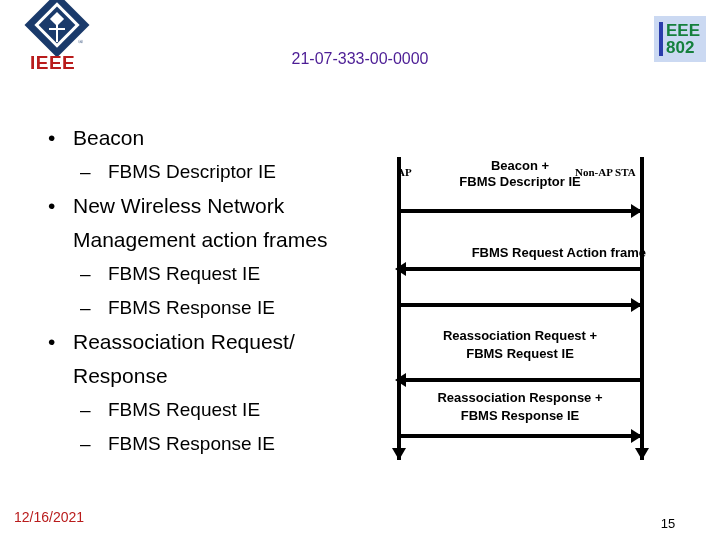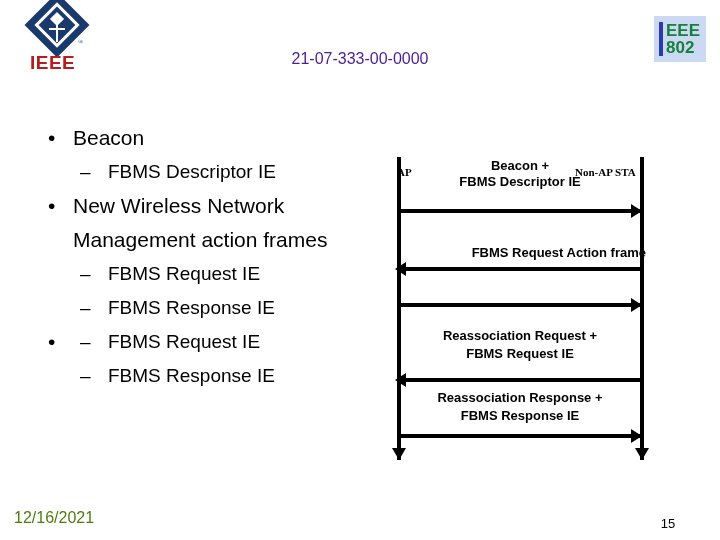--- a/index.html
+++ b/index.html
@@ -266,22 +266,22 @@
     font-weight: bold;
     line-height: 16px;
     color: #000000;
   }
 
   
   #footer-date {
     position: absolute;
     left: 14px;
     top: 509px;
-    font-size: 16px;
-    color: #4d7c0f;
+    font-size: 14px;
+    color: #b91c1c;
   }
   #footer-page {
     position: absolute;
     left: 648px;
     top: 516px;
     width: 40px;
     text-align: center;
     font-size: 13px;
     color: #000000;
   }
@@ -332,20 +332,21 @@
       <span>FBMS Request IE</span>
     </div>
 
     <div class="b2">
       <span class="marker">–</span>
       <span>FBMS Response IE</span>
     </div>
 
     <div class="b1">
       <span class="marker">•</span>
+      <span>Reassociation Request/ Response</span>
     </div>
 
     <div class="b2">
       <span class="marker">–</span>
       <span>FBMS Request IE</span>
     </div>
 
     <div class="b2">
       <span class="marker">–</span>
       <span>FBMS Response IE</span>

